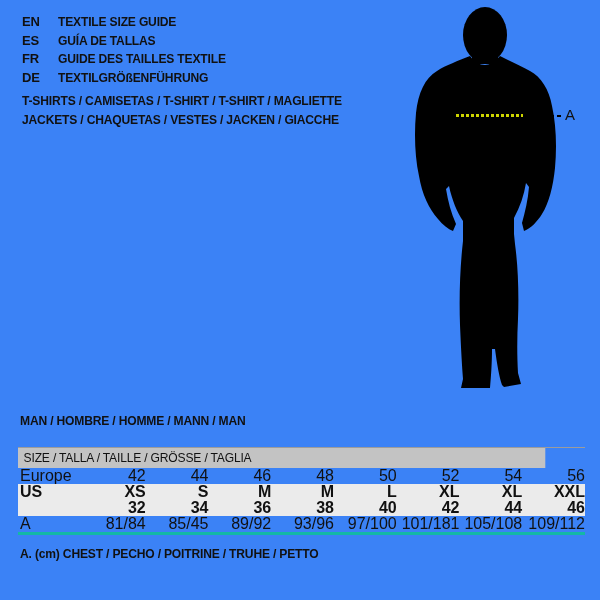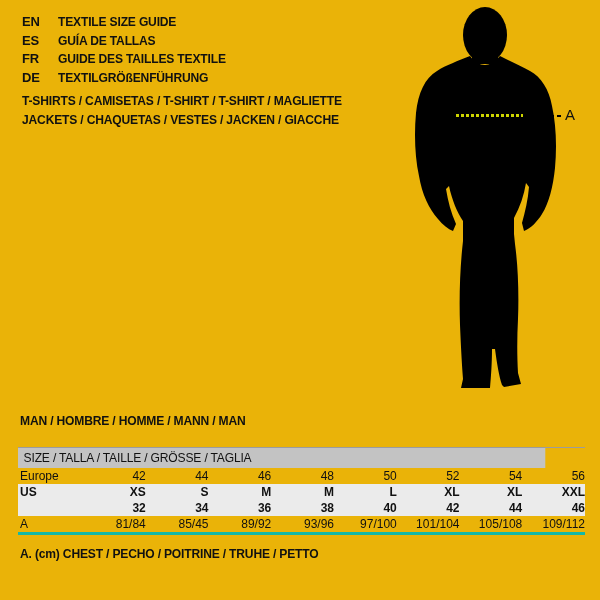--- a/index.html
+++ b/index.html
@@ -1,17 +1,17 @@
 <!DOCTYPE html>
 <html><head>
 <meta charset="utf-8">
 <style>
   html,body{margin:0;padding:0;background:#fff;}
   #page{
-    position:relative;width:600px;height:600px;background:#eab308;overflow:hidden;
+    position:relative;width:600px;height:600px;background:#3b82f6;overflow:hidden;
     font-family:"Liberation Sans", sans-serif;color:#111;
   }
   .cond{transform:scaleX(0.93);transform-origin:left center;white-space:nowrap;}
 
   
   .lang-list{position:absolute;left:22px;top:13px;}
   .lang-row{display:flex;font-size:13px;font-weight:bold;line-height:18.6px;letter-spacing:-0.2px;}
   .lang-code{width:36px;flex:0 0 36px;}
 
   
@@ -33,21 +33,21 @@
 
   
   .gender-heading{position:absolute;left:20px;top:413px;font-size:13px;font-weight:bold;letter-spacing:-0.2px;}
 
   
   .size-table{position:absolute;left:18px;top:447px;width:567px;border-top:1px solid #9c9c9c;border-bottom:3px solid #14b8a6;}
   .t-header{
     background:#c3c3c3;height:20px;line-height:20px;font-size:13px;padding-left:6px;
     letter-spacing:-0.2px;
   }
-  .t-row{display:grid;grid-template-columns:65px repeat(8,1fr);height:16px;line-height:16px;font-size:12px;}
+  .t-row{display:grid;grid-template-columns:65px repeat(8,1fr);height:16px;line-height:16px;font-size:16px;}
   .t-row.stripe{background:#ebebeb;font-weight:bold;}
   .t-row .lbl{text-align:left;padding-left:2px;}
   .t-row .cell{text-align:right;}
 
   
   .footnote{position:absolute;left:20px;top:546px;font-size:13px;font-weight:bold;letter-spacing:-0.2px;}
 </style>
 </head>
 <body>
 
@@ -166,21 +166,21 @@
       <div class="cell">46</div>
     </div>
 
     <div class="t-row">
       <div class="lbl">A</div>
       <div class="cell">81/84</div>
       <div class="cell">85/45</div>
       <div class="cell">89/92</div>
       <div class="cell">93/96</div>
       <div class="cell">97/100</div>
-      <div class="cell">101/104</div>
+      <div class="cell">101/181</div>
       <div class="cell">105/108</div>
       <div class="cell">109/112</div>
     </div>
   </div>
 
   <div class="footnote cond">A. (cm) CHEST / PECHO / POITRINE / TRUHE / PETTO</div>
 
 </div>
 
 </body></html>

